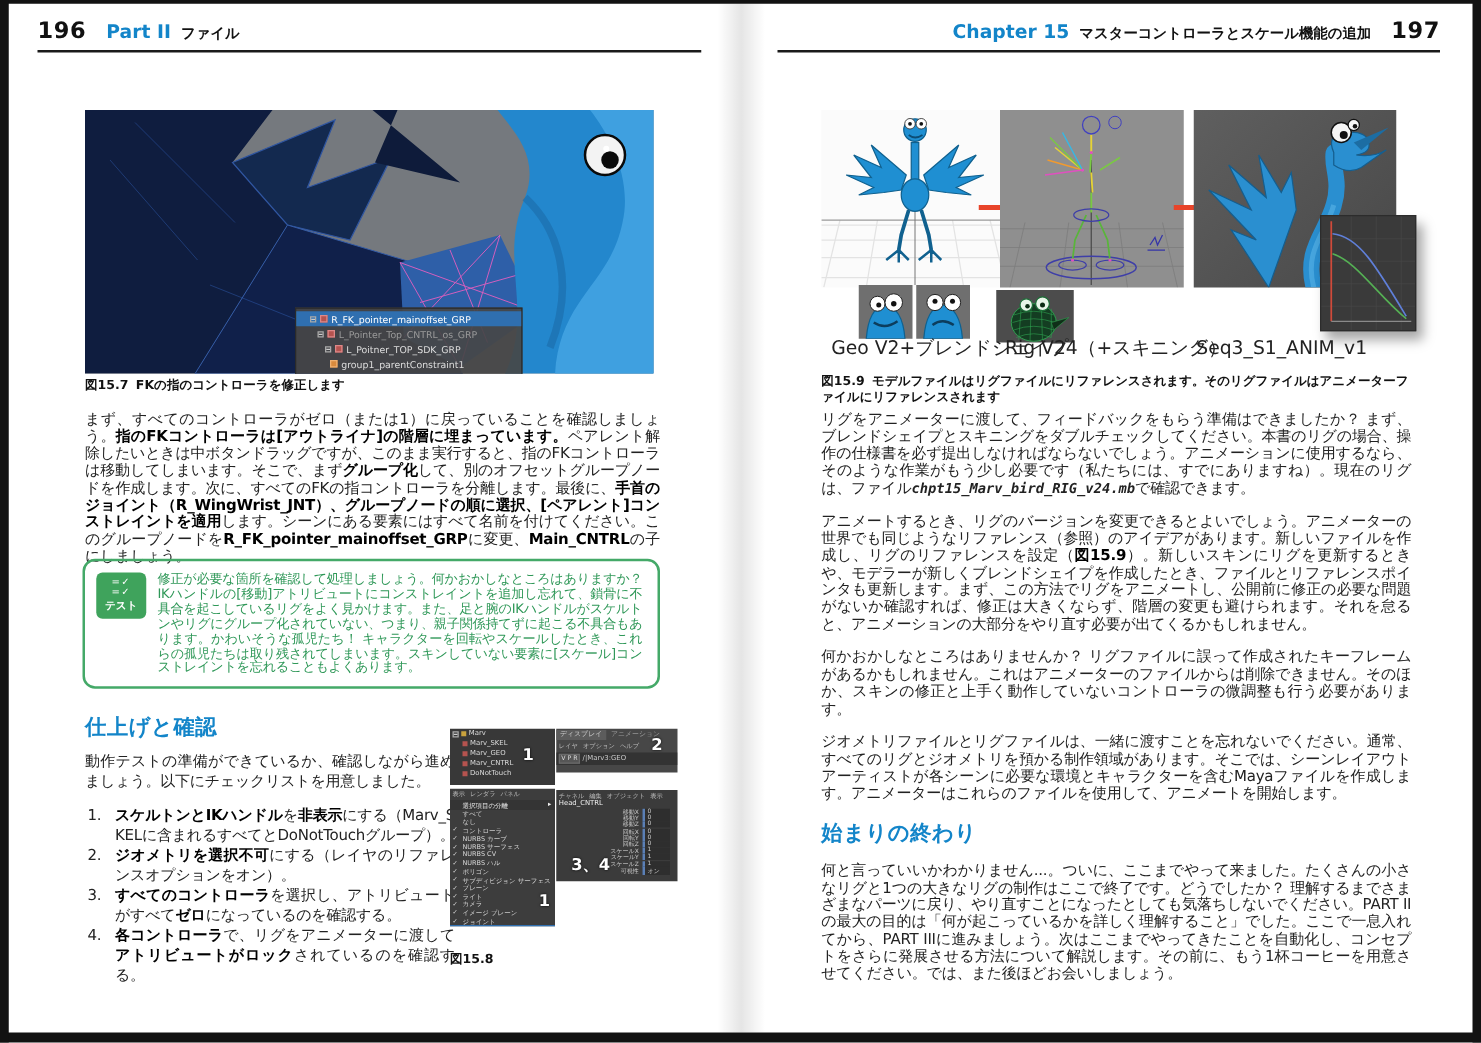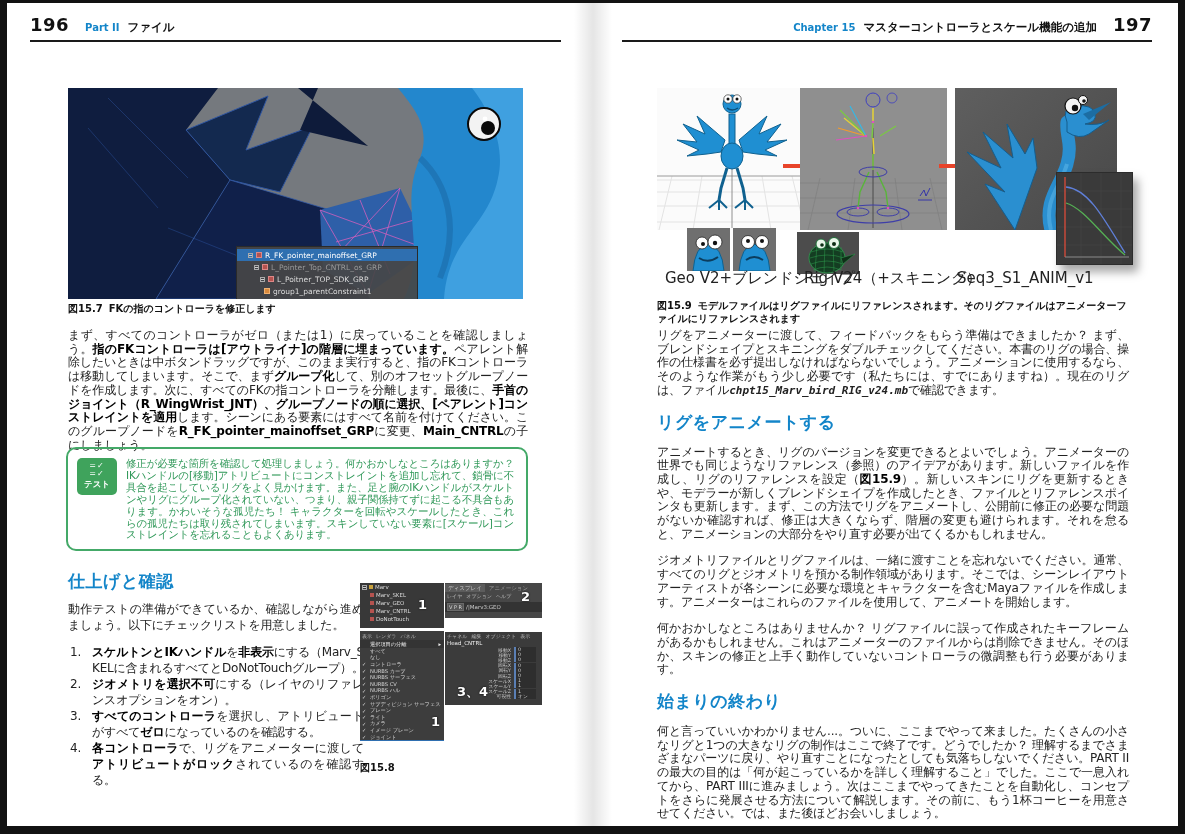--- a/index.html
+++ b/index.html
@@ -13,21 +13,21 @@
   .frame.left{ left:0; top:0; width:7px; height:834px;}
   .frame.right{ left:1178px; top:0; width:7px; height:834px;}
   .gutter { position:absolute; left:574px; top:3px; width:38px; height:823px;
     background:linear-gradient(90deg, rgba(0,0,0,0) 0%, rgba(0,0,0,0.10) 50%, rgba(0,0,0,0) 100%); }
 
   
   .hdr { position:absolute; top:14px; display:flex; align-items:baseline; }
   .hdr-left { left:30px; }
   .hdr-right { right:33px; }
   .pagenum { font-size:18px; font-weight:bold; color:#111; letter-spacing:0.5px; }
-  .partlabel { font-size:10px; font-weight:bold; color:#1385C9; margin:0 8px 0 16px; }
+  .partlabel { font-size:15px; font-weight:bold; color:#1385C9; margin:0 8px 0 16px; }
   .parttitle { font-size:11.5px; font-weight:bold; color:#111; }
   .hdr-right .partlabel{ margin:0 8px 0 0; }
   .hdr-right .pagenum{ margin-left:16px; }
   .rule { position:absolute; top:40px; height:2px; background:#1a1a1a; }
   .rule.l { left:30px; width:531px; }
   .rule.r { left:622px; width:530px; }
 
   
   .body-text { font-size:12px; line-height:13.7px; color:#222; text-align:justify; word-break:break-all; letter-spacing:-0.2px;}
   .bold { font-weight:bold; color:#000; }
@@ -595,21 +595,20 @@
   </div>
 </div>
 <div class="cap cap159">
   <span class="lbl">図15.9</span><span>モデルファイルはリグファイルにリファレンスされます。そのリグファイルはアニメーターファイルにリファレンスされます</span>
 </div>
 
 <div class="rightcol">
   <p class="body-text">
     
   <span>リグをアニメーターに渡して、フィードバックをもらう準備はできましたか？ まず、ブレンドシェイプとスキニングをダブルチェックしてください。本書のリグの場合、操作の仕様書を必ず提出しなければならないでしょう。アニメーションに使用するなら、そのような作業がもう少し必要です（私たちには、すでにありますね）。現在のリグは、ファイル</span><span class="code">chpt15_Marv_bird_RIG_v24.mb</span><span>で確認できます。</span></p>
-  <h2 class="sec">リグをアニメートする</h2>
   <p class="body-text">
     
   <span>アニメートするとき、リグのバージョンを変更できるとよいでしょう。アニメーターの世界でも同じようなリファレンス（参照）のアイデアがあります。新しいファイルを作成し、リグのリファレンスを設定（</span><span class="bold">図15.9</span><span>）。新しいスキンにリグを更新するときや、モデラーが新しくブレンドシェイプを作成したとき、ファイルとリファレンスポインタも更新します。まず、この方法でリグをアニメートし、公開前に修正の必要な問題がないか確認すれば、修正は大きくならず、階層の変更も避けられます。それを怠ると、アニメーションの大部分をやり直す必要が出てくるかもしれません。</span></p>
+  <p class="body-text">何かおかしなところはありませんか？ リグファイルに誤って作成されたキーフレームがあるかもしれません。これはアニメーターのファイルからは削除できません。そのほか、スキンの修正と上手く動作していないコントローラの微調整も行う必要があります。</p>
   <p class="body-text">ジオメトリファイルとリグファイルは、一緒に渡すことを忘れないでください。通常、すべてのリグとジオメトリを預かる制作領域があります。そこでは、シーンレイアウトアーティストが各シーンに必要な環境とキャラクターを含むMayaファイルを作成します。アニメーターはこれらのファイルを使用して、アニメートを開始します。</p>
-  <p class="body-text">何かおかしなところはありませんか？ リグファイルに誤って作成されたキーフレームがあるかもしれません。これはアニメーターのファイルからは削除できません。そのほか、スキンの修正と上手く動作していないコントローラの微調整も行う必要があります。</p>
   <h2 class="sec">始まりの終わり</h2>
   <p class="body-text">何と言っていいかわかりません...。ついに、ここまでやって来ました。たくさんの小さなリグと1つの大きなリグの制作はここで終了です。どうでしたか？ 理解するまでさまざまなパーツに戻り、やり直すことになったとしても気落ちしないでください。PART IIの最大の目的は「何が起こっているかを詳しく理解すること」でした。ここで一息入れてから、PART IIIに進みましょう。次はここまでやってきたことを自動化し、コンセプトをさらに発展させる方法について解説します。その前に、もう1杯コーヒーを用意させてください。では、また後ほどお会いしましょう。</p>
 </div>
 
 </body></html>

